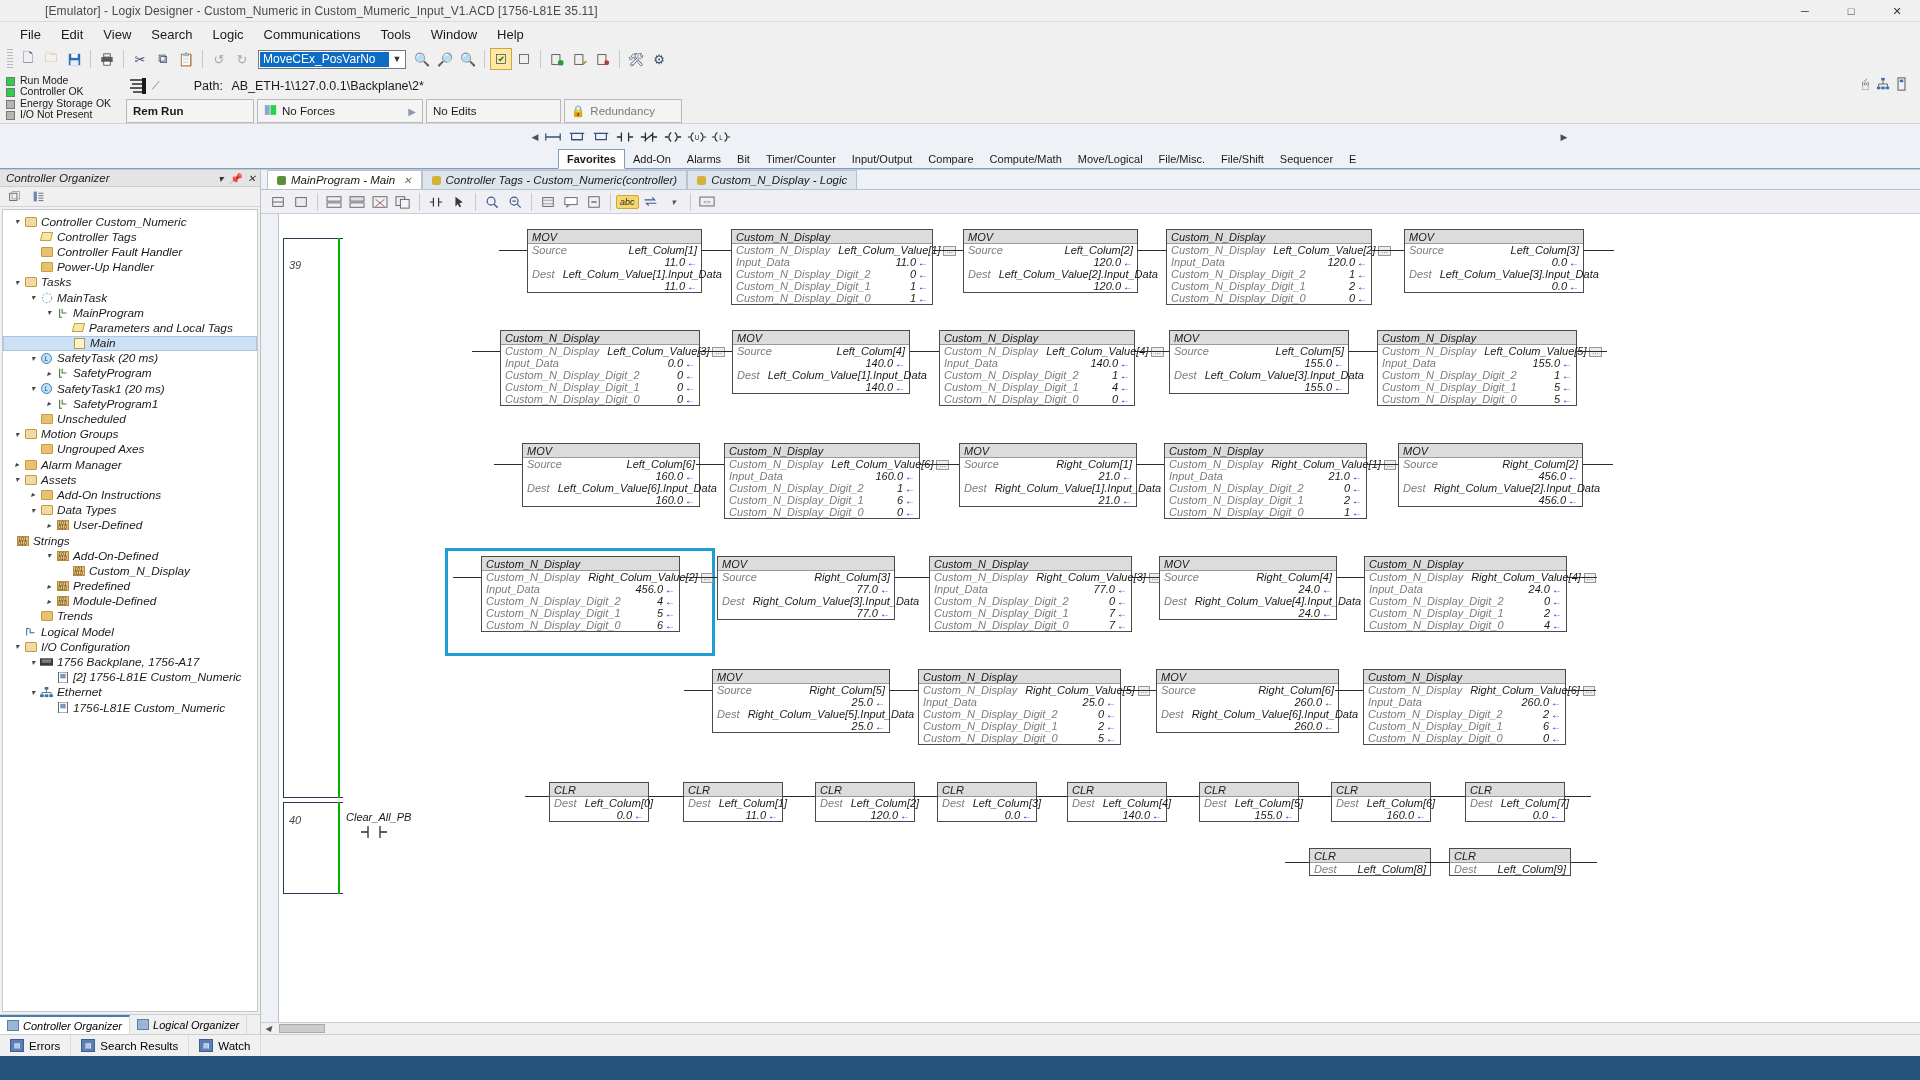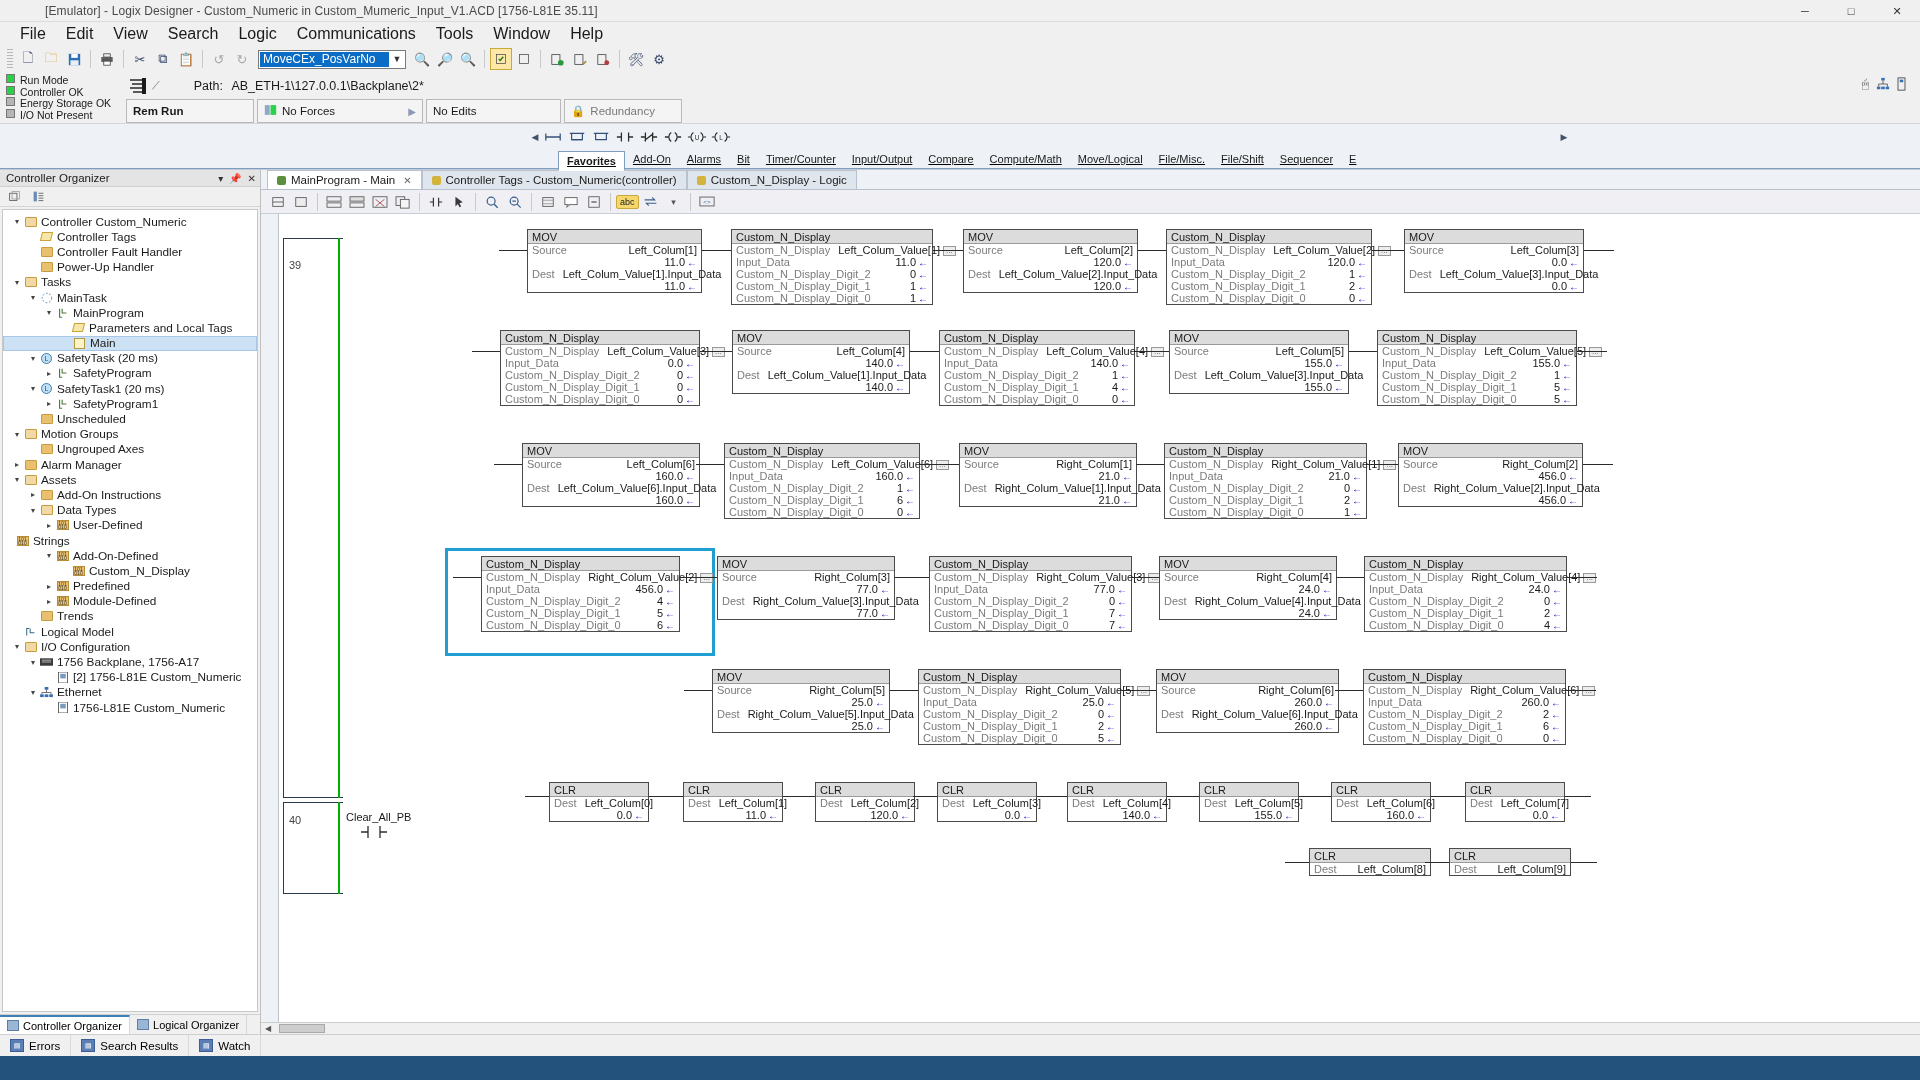--- a/index.html
+++ b/index.html
@@ -18,21 +18,21 @@
     display:flex; align-items:center; position:relative; flex:0 0 22px;
   }
   .titlebar .tb-text { font-size:12px; color:#4a4a4a; padding-left:45px; letter-spacing:.1px; }
   .winbtns { position:absolute; right:0; top:0; height:22px; display:flex; }
   .winbtn { width:46px; height:22px; display:flex; align-items:center; justify-content:center;
             font-size:11px; color:#333; }
 
   
   .menubar { height:24px; background:#f0f0f0; display:flex; align-items:center;
              padding-left:10px; flex:0 0 24px; }
-  .menubar .mi { padding:3px 10px; font-size:16px; color:#1a1a1a; }
+  .menubar .mi { padding:3px 10px; font-size:13px; color:#1a1a1a; }
 
   
   .toolbar { height:26px; background:#f0f0f0; display:flex; align-items:center;
              padding:0 4px; flex:0 0 26px; gap:1px; }
   .tb-ico { width:22px; height:22px; display:flex; align-items:center; justify-content:center;
             font-size:13px; color:#3a4b6b; }
   .tb-sep { width:1px; height:18px; background:#c8c8c8; margin:0 4px; }
   .grip { width:6px; height:20px; background:
           repeating-linear-gradient(180deg,#b8b8b8 0 1px,transparent 1px 3px);
           margin:0 3px; }
@@ -41,21 +41,21 @@
     display:flex; align-items:center; position:relative; margin:0 4px;
   }
   .combo .ctext { flex:1; padding:0 3px; font-size:12px; background:#0a6cc4; color:#fff;
                   height:15px; line-height:15px; margin:1px 0 1px 1px; }
   .combo .carrow { width:16px; text-align:center; font-size:9px; color:#333; }
 
   
   .statusstrip { height:52px; background:#f0f0f0; display:flex; flex:0 0 52px;
                  border-bottom:1px solid #d5d5d5; }
   .ctrlstate { width:118px; padding:2px 0 0 6px; }
-  .ctrlstate .row { display:flex; align-items:flex-start; height:11.5px; font-size:10.5px; color:#1a1a1a; }
+  .ctrlstate .row { display:flex; align-items:flex-end; height:11.5px; font-size:10.5px; color:#1a1a1a; }
   .led { width:9px; height:9px; margin-right:5px; border:1px solid #777; }
   .led.green { background:#28d246; }
   .led.gray  { background:#b5b5b5; }
 
   .pathzone { flex:1; display:flex; flex-direction:column; }
   .pathrow { height:27px; display:flex; align-items:center; padding-left:8px; }
   .rackicon { width:16px; height:18px; position:relative; margin:0 6px 0 4px; }
   .rackicon i { display:block; background:#5a5a5a; height:2px; position:absolute; right:4px; }
   .rackicon i:nth-child(1){ top:2px; width:12px;}
   .rackicon i:nth-child(2){ top:6px; width:10px;}
@@ -71,29 +71,29 @@
   .mbox.bold { font-weight:bold; }
   .mbox .lbl { color:#1a1a1a; }
   .mbox .lbl.dim { color:#7a7a7a; }
 
   
   .ribbon { flex:0 0 46px; background:#eef1f5; display:flex; flex-direction:column;
             border-bottom:1px solid #c5cbd4; }
   .ribbon-icons { height:26px; display:flex; align-items:center; padding-left:4px; }
   .ri { width:24px; height:22px; display:flex; align-items:center; justify-content:center;
         font-size:12px; color:#35507a; }
-  .ribbon-tabs { height:19px; display:flex; align-items:flex-start;
-                 border-bottom:1px solid #7f9dc0; padding-left:38px;text-decoration:underline; }
+  .ribbon-tabs { height:19px; display:flex; align-items:flex-end;
+                 border-bottom:1px solid #7f9dc0; padding-left:38px; }
   .rt { font-size:11px; padding:2px 8px 2px 8px; color:#1a1a1a; line-height:14px; }
   .rt.active { background:#fff; border:1px solid #7f9dc0; border-bottom:1px solid #fff;
                position:relative; top:1px; font-weight:bold; }
   .arrowbtn { width:12px; text-align:center; font-size:9px; color:#44506a; }
 
   
-  .body { flex:1; display:flex; min-height:0; }
+  .body { flex:1; display:flex; min-height:0;font-style:italic; }
 
   
   .leftpanel { width:261px; background:#f0f0f0; display:flex; flex-direction:column;
                border-right:1px solid #c0c0c0; }
   .lp-head { height:17px; background:#e4e4e4; display:flex; align-items:center;
              padding:0 4px 0 6px; font-size:11.5px; color:#1a1a1a;
              border-bottom:1px solid #cfcfcf; }
   .lp-head .hbtns { margin-left:auto; display:flex; gap:6px; font-size:10px; color:#333; }
   .lp-tools { height:20px; background:#f0f0f0; display:flex; align-items:center;
               padding-left:4px; gap:3px; border-bottom:1px solid #d4d4d4; }

